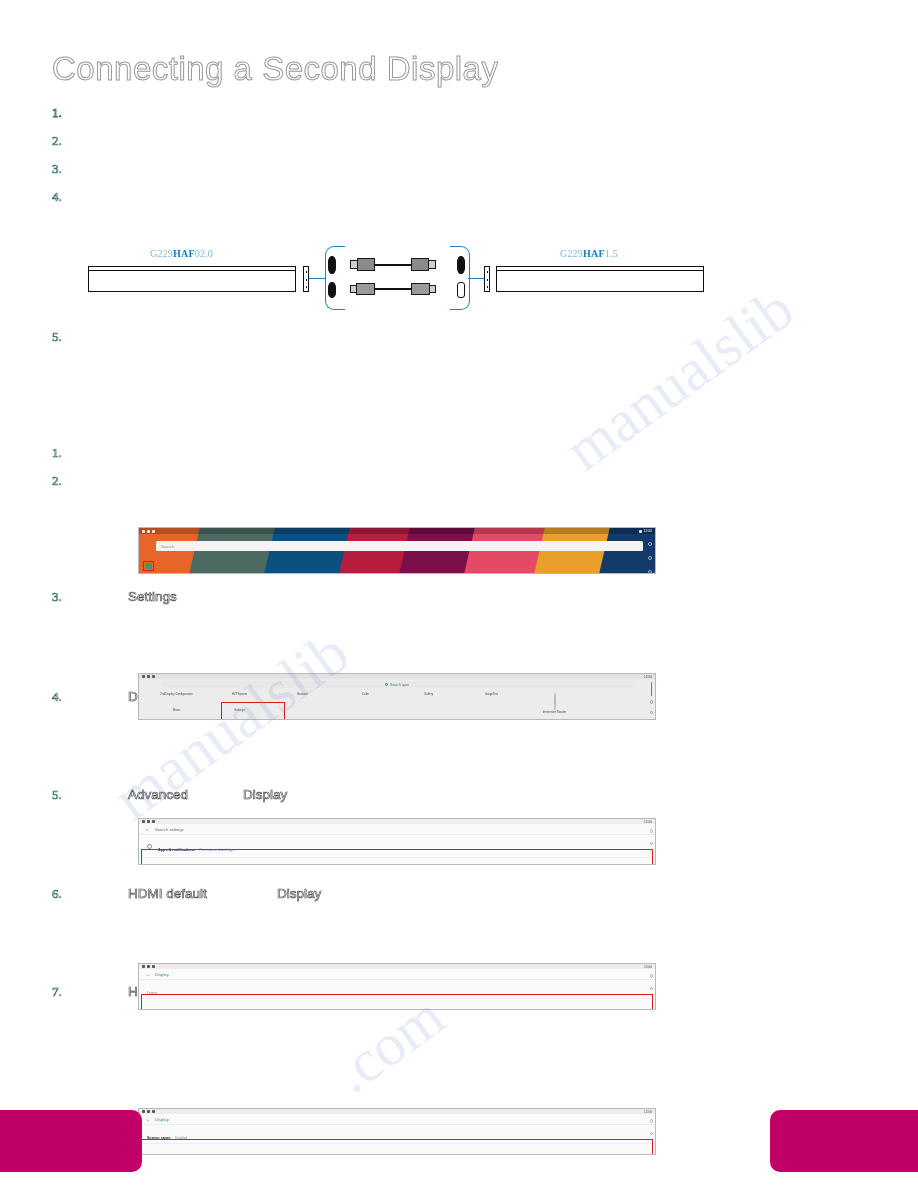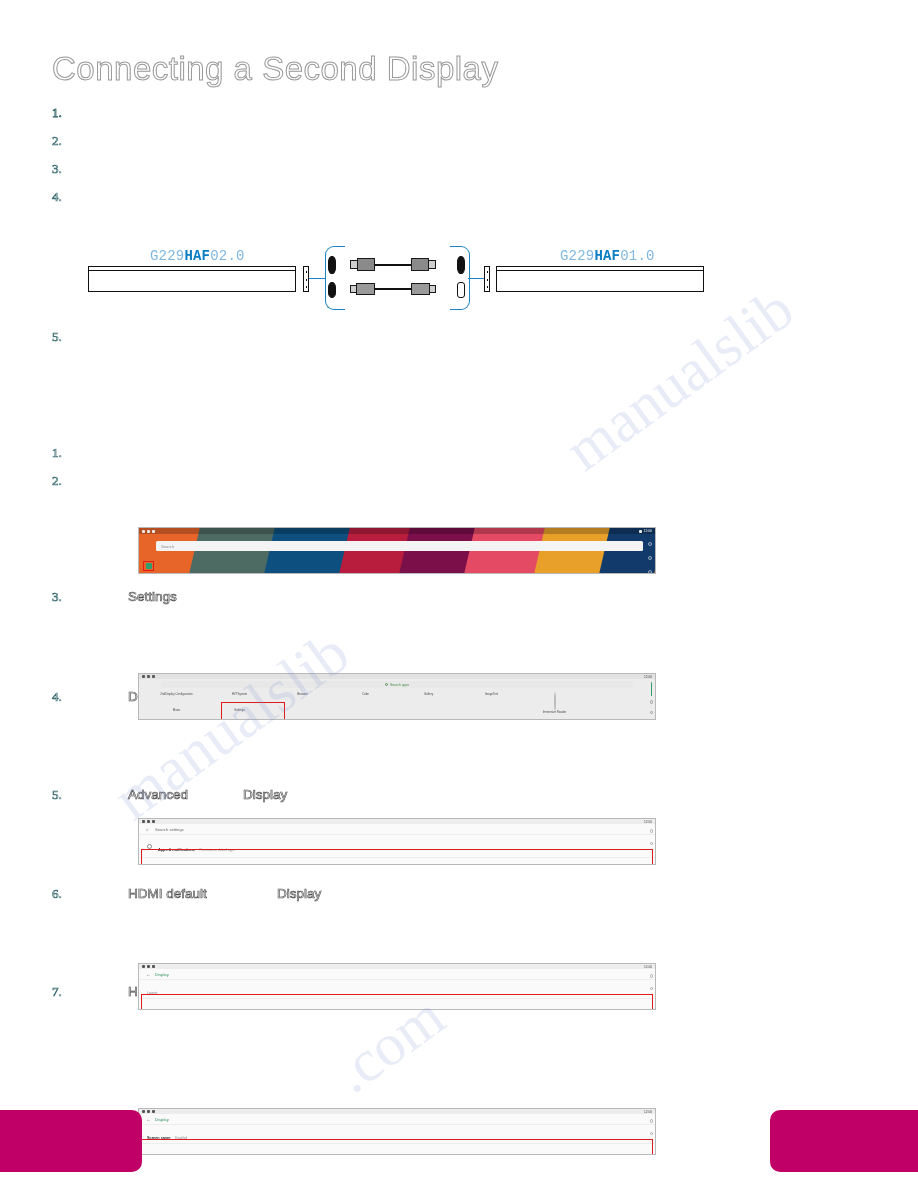--- a/index.html
+++ b/index.html
@@ -43,23 +43,23 @@
     -webkit-text-stroke: 0.65px #4a4a4a;
     font-family: "Liberation Sans", sans-serif;
     white-space: nowrap;
   }
 
   
   .diagram { position: absolute; left: 0; top: 240px; width: 918px; height: 70px; }
 
   .dev-label {
     position: absolute;
-    font-size: 14px;
+    font-size: 10px;
     color: #7fb7e0;
-    font-family: Liberation Mono, monospace;
+    font-family: Liberation Serif, serif;
     letter-spacing: 0.2px;
     white-space: nowrap;
   }
   .dev-label .b { color: #0d7ec4; font-weight: bold; }
 
   .bar {
     position: absolute;
     background: #ffffff;
     border: 1.6px solid #111;
   }
@@ -238,21 +238,21 @@
 <div class="num" style="left:52px; top:161px;">3.</div>
 <div class="num" style="left:52px; top:189px;">4.</div>
 <div class="num" style="left:52px; top:329px;">5.</div>
 
 <div class="diagram">
 
   <div class="dev-label" style="left:150px; top:8px;">
     <span>G229</span><span class="b">HAF</span><span>02.0</span>
   </div>
   <div class="dev-label" style="left:560px; top:8px;">
-    <span>G229</span><span class="b">HAF</span><span>01.0</span>
+    <span>G229</span><span class="b">HAF</span><span>1.5</span>
   </div>
 
   <div class="bar" style="left:88px; top:26px; width:208px; height:26px;"></div>
 
   <div class="bar" style="left:496px; top:26px; width:208px; height:26px;"></div>
 
   <div class="stripport" style="left:303px; top:26px; width:6px; height:26px;">
     <i style="top:4px;"></i>
       <i style="top:12px;"></i>
       <i style="top:19px;"></i>

